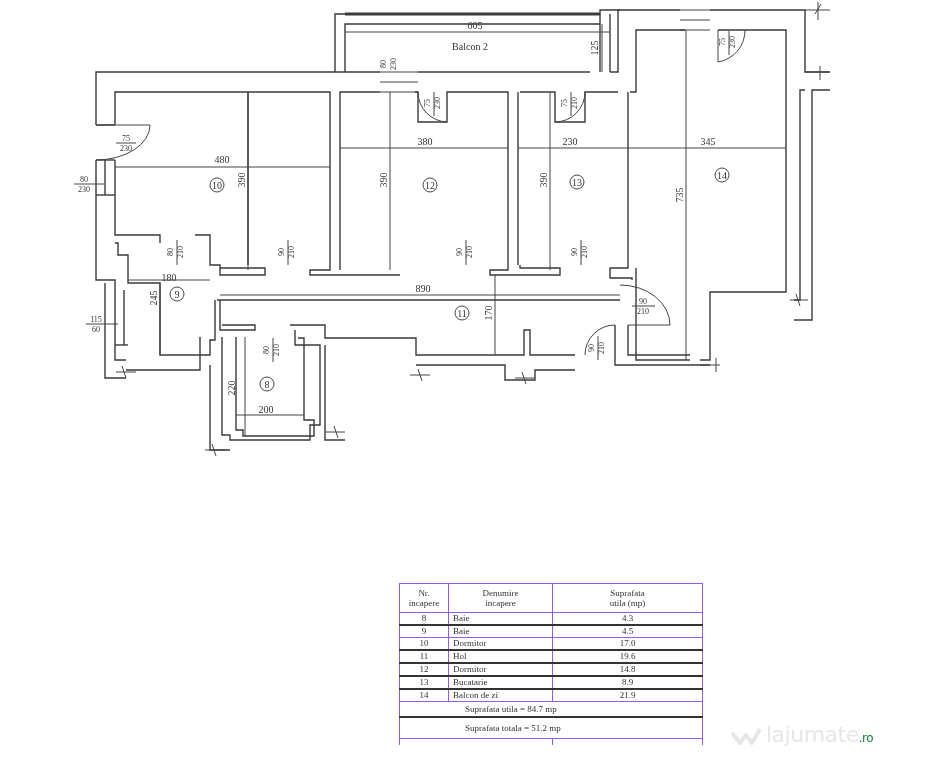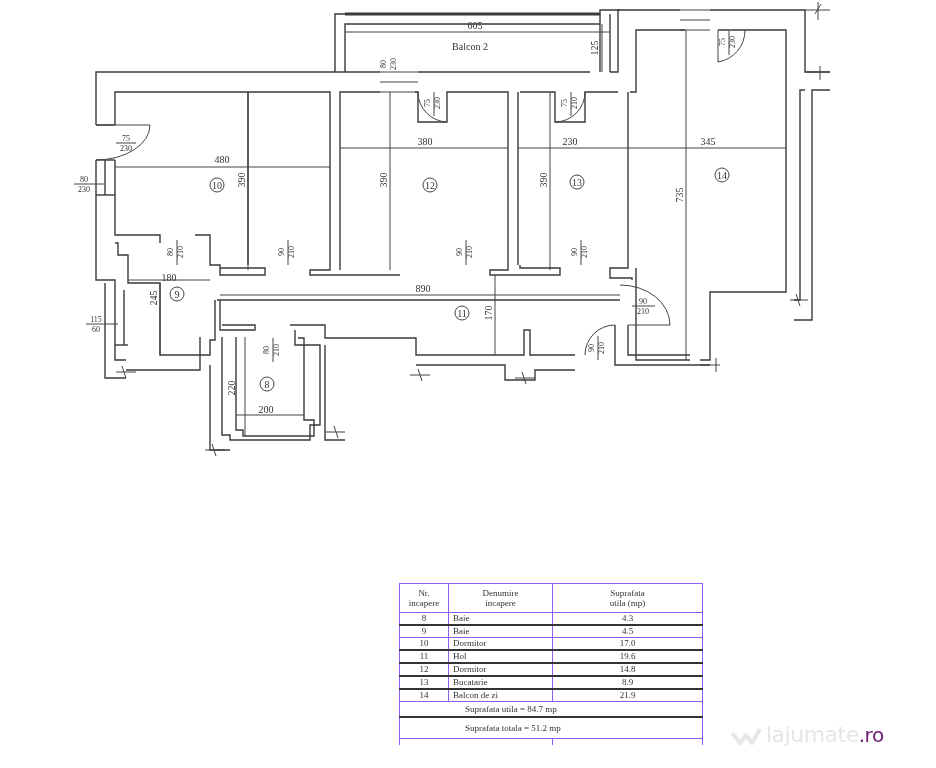--- a/index.html
+++ b/index.html
@@ -16,21 +16,21 @@
   #tbl td{border:1px solid #8b5cf6;padding:0 4px;height:11px;line-height:11px;}
   #tbl .hdr td{height:28px;line-height:10px;text-align:center;vertical-align:middle;}
   #tbl .c1{width:40px;text-align:center;}
   #tbl .c2{width:95px;text-align:left;padding-left:4px;}
   #tbl .c3{text-align:center;}
   #tbl .thick td{border-top:2px solid #333;}
   #tbl .sum td{text-align:left;padding-left:65px;height:14px;}
   #tbl .tot td{height:20px;}
   #tbl .cut td{height:6px;border-bottom:none;}
   #wm{position:absolute;left:730px;top:722px;font-family:"DejaVu Sans",sans-serif;font-size:22px;color:#e6e6e6;letter-spacing:-0.5px;}
-  #wm .ro{color:#701a75;font-size:20px;}
+  #wm .ro{color:#15803d;font-size:12px;}
   #wm .logo{display:inline-block;vertical-align:middle;margin-right:4px;}
 </style>
 </head>
 <body>
 
 <svg id="plan" viewBox="0 0 936 560" xmlns="http://www.w3.org/2000/svg">
 
   <g>
 
     <polyline class="w" points="335,72 335,14 600,14 600,10 620,10"></polyline>

